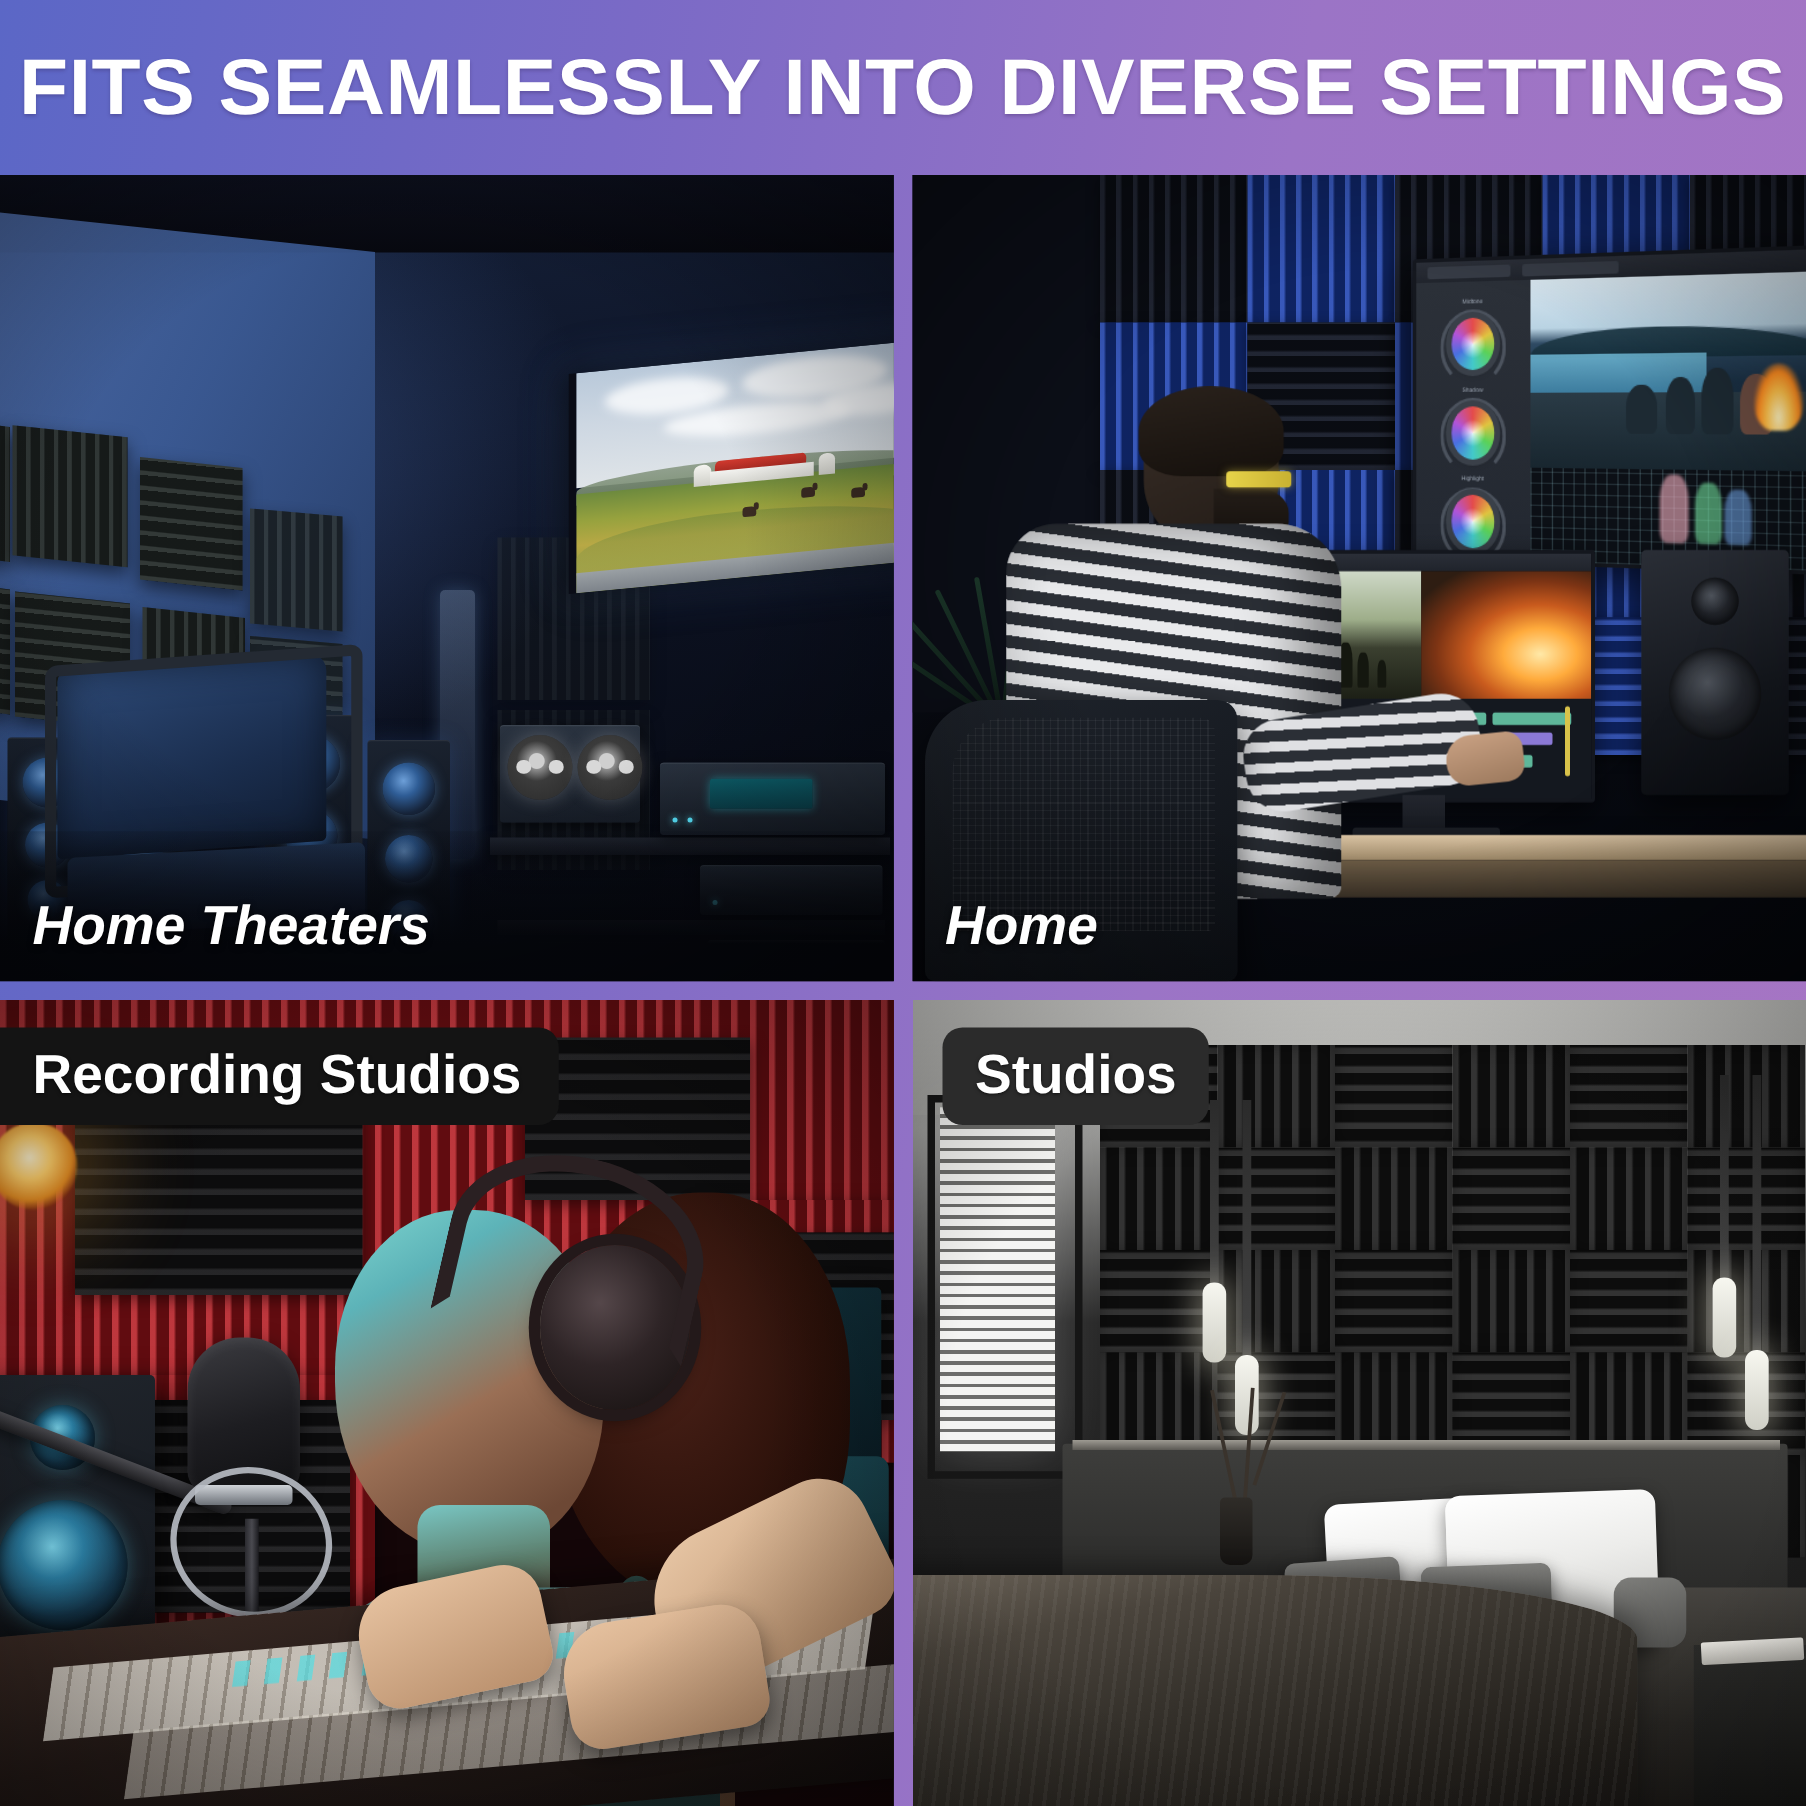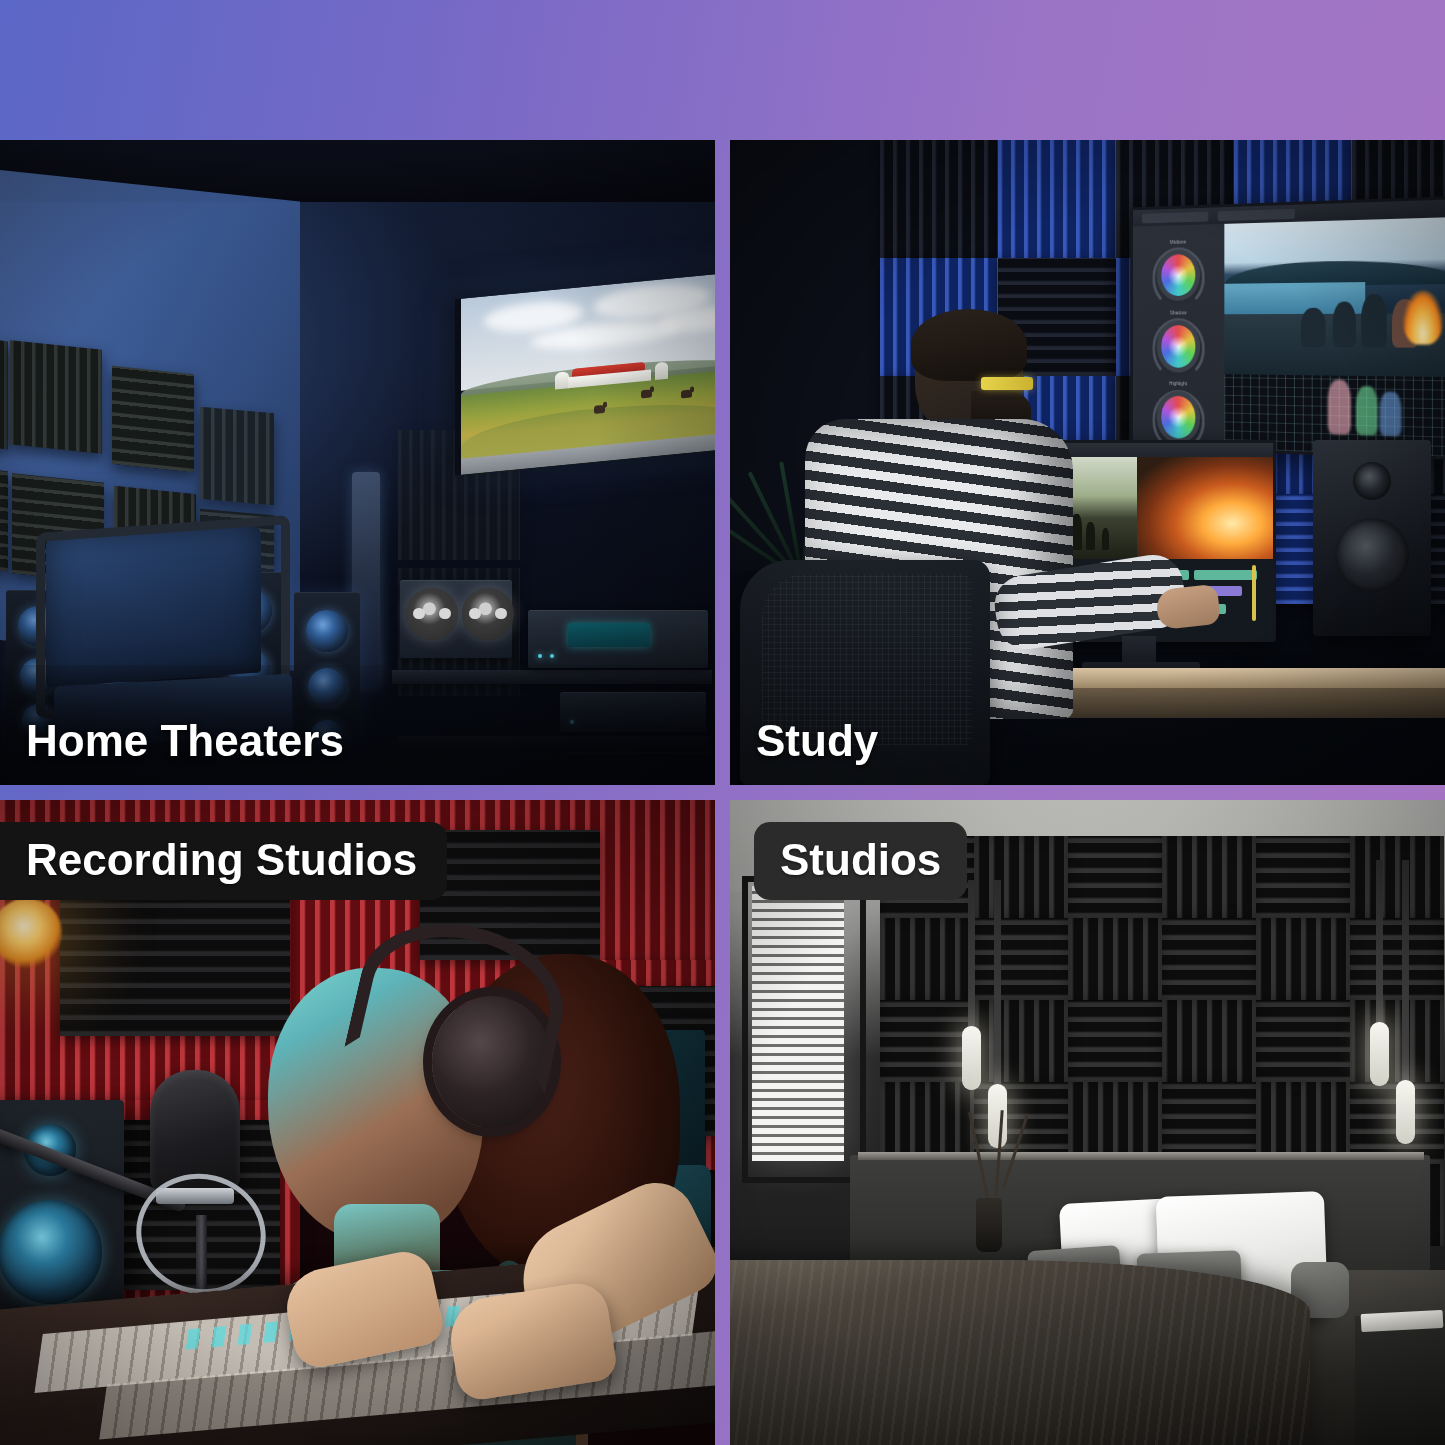--- a/index.html
+++ b/index.html
@@ -68,20 +68,21 @@
     font-family: "Liberation Sans", sans-serif;
     font-weight: bold;
     font-size: 44px;
     line-height: 1;
     white-space: nowrap;
     text-shadow: 0 2px 5px rgba(0,0,0,0.85);
   }
   .label-plain {
     left: 26px;
     bottom: 22px;
+    font-style: italic;
   }
   .label-badge {
     left: 24px;
     top: 22px;
     background: #2b2b2b;
     border-radius: 16px;
     padding: 16px 26px 18px 26px;
     text-shadow: 0 1px 3px rgba(0,0,0,0.6);
   }
   .label-badge-left {
@@ -825,20 +826,23 @@
     position:absolute; inset:0;
     background: radial-gradient(ellipse 92% 90% at 50% 52%, rgba(0,0,0,0) 50%, rgba(0,0,0,.48) 100%);
     pointer-events:none;
   }
 </style>
 </head>
 <body>
 
 <div id="poster">
 
+  <div id="header">
+    <div id="header-title">FITS SEAMLESSLY INTO DIVERSE SETTINGS</div>
+  </div>
 
   <div id="grid">
 
     <div class="panel">
       <div class="ht-room"></div>
       <div class="ht-ceiling"></div>
       <div class="ht-leftwall"></div>
 
       <div class="ht-foam" style="left:-18px; top:200px; width:26px; height:108px; transform:skewY(7deg);"></div>
       <div class="ht-foam" style="left:10px;  top:205px; width:92px; height:104px; transform:skewY(6deg);"></div>
@@ -1044,21 +1048,21 @@
         <div class="arm"></div>
         <div class="hand"></div>
       </div>
 
       <div class="st-chair">
         <div class="mesh"></div>
       </div>
 
       <div class="st-vign"></div>
 
-      <div class="panel-label label-plain">Study</div>
+      <div class="panel-label label-plain">Home</div>
     </div>
 
     <div class="panel">
       <div class="rs-bg"></div>
 
       <div class="rs-foam red" style="left:0px;   top:0px;   width:715px; height:300px;"></div>
       <div class="rs-foam black" style="left:60px;  top:46px;  width:230px; height:190px;"></div>
       <div class="rs-foam black" style="left:420px; top:30px;  width:180px; height:130px;"></div>
       <div class="rs-foam red" style="left:0px;   top:300px; width:300px; height:240px;"></div>
       <div class="rs-foam black" style="left:70px;  top:320px; width:210px; height:170px;"></div>

